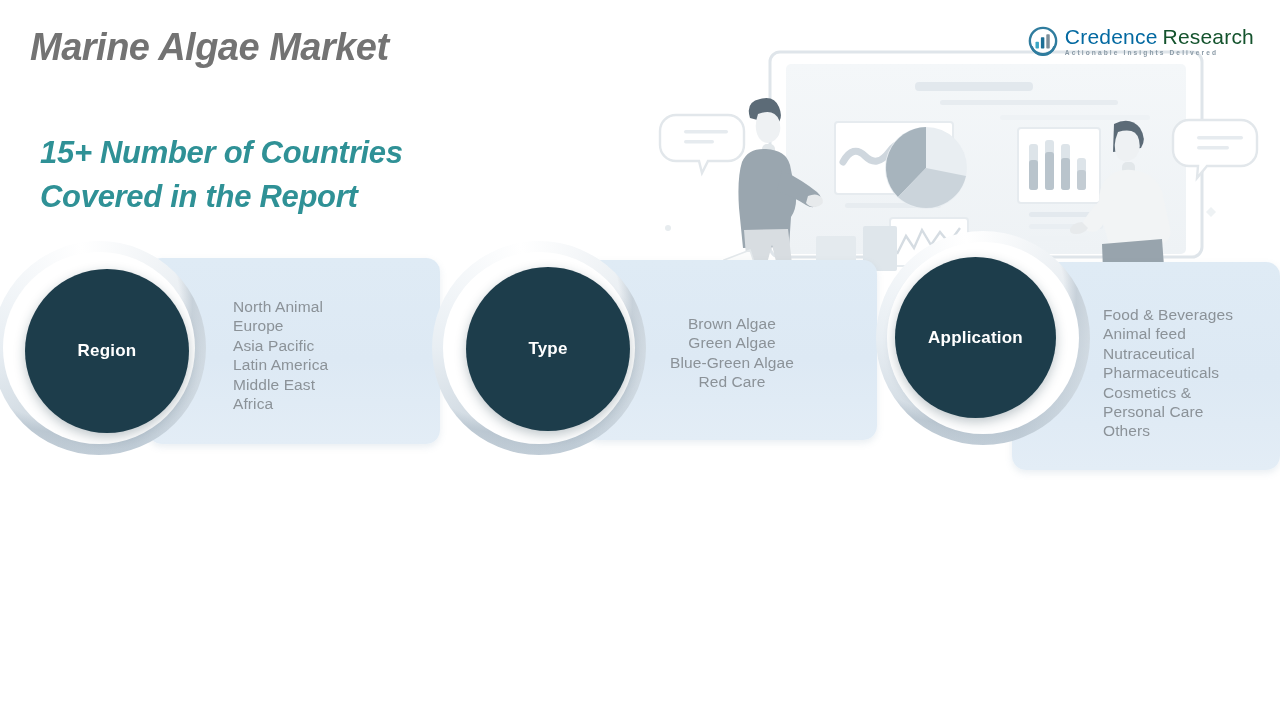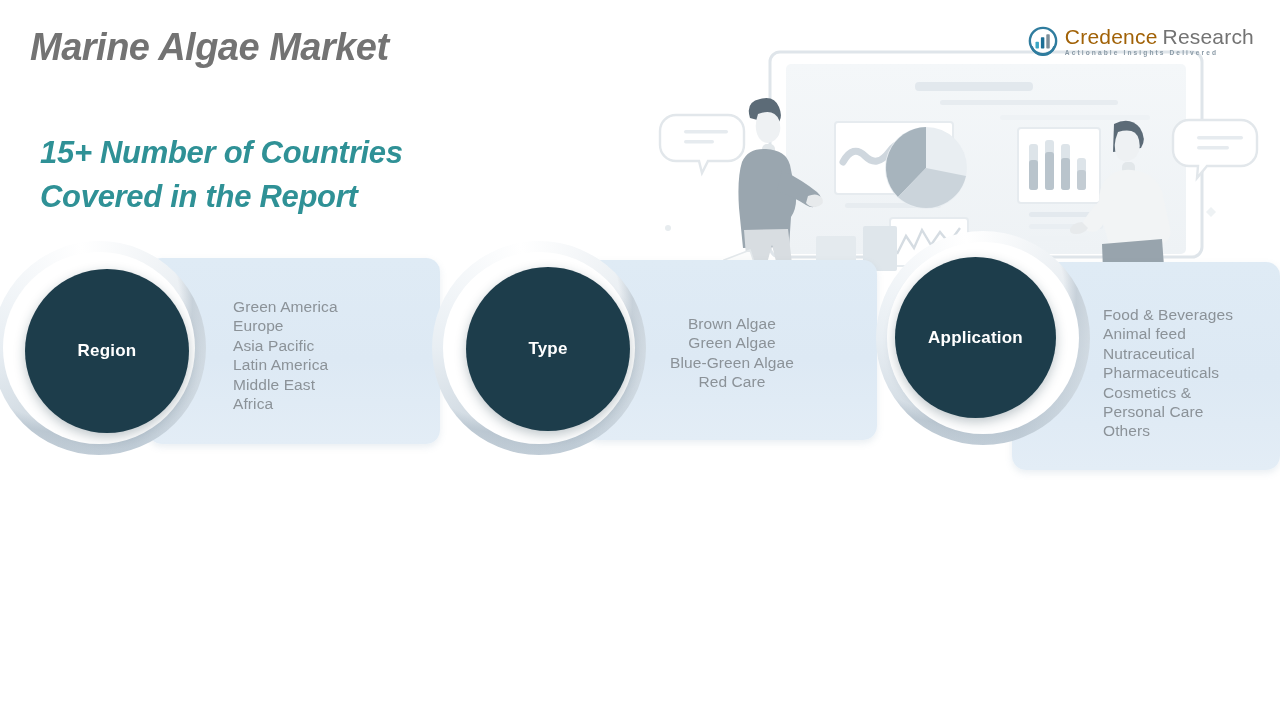--- a/index.html
+++ b/index.html
@@ -12,22 +12,22 @@
   #stage { position:relative; width:1280px; height:720px; background:#fff; }
 
   
   .illus { position:absolute; left:640px; top:40px; width:640px; height:250px; pointer-events:none; }
 
   
   .logo { position:absolute; right:26px; top:26px; display:flex; align-items:center; gap:7px; }
   .logo-mark { width:30px; height:30px; flex:0 0 auto; }
   .logo-txt { display:flex; flex-direction:column; line-height:1; }
   .logo-row1 { font-size:21px; letter-spacing:.2px; white-space:nowrap; }
-  .logo-credence { color:#a16207; font-weight:400; }
-  .logo-research { color:#737373; font-weight:400; margin-left:5px; }
+  .logo-credence { color:#0369a1; font-weight:400; }
+  .logo-research { color:#14532d; font-weight:400; margin-left:5px; }
   .logo-tag {
     margin-top:3px; font-size:6.6px; color:#8a9aa6;
     letter-spacing:2.1px; white-space:nowrap; font-weight:700;
     text-transform:none;
   }
 
   
   .title {
     position:absolute; left:30px; top:26px;
     font-size:38px; font-weight:700; font-style:italic;
@@ -185,21 +185,21 @@
 
   <div class="title">Marine Algae Market</div>
   <div class="subtitle">
     <div>15+ Number of Countries</div>
     <div>Covered in the Report</div>
   </div>
 
   <div class="group">
     <div class="panel" style="left:148px; top:258px; width:292px; height:186px;"></div>
     <div class="panel-list" style="left:233px; top:297px;">
-      <div>Green America</div>
+      <div>North Animal</div>
       <div>Europe</div>
       <div>Asia Pacific</div>
       <div>Latin America</div>
       <div>Middle East</div>
       <div>Africa</div>
     </div>
     <div class="halo" style="left:-8px; top:241px; width:214px; height:214px;"></div>
     <div class="bubble" style="left:25px; top:269px; width:164px; height:164px;">
       <span>Region</span>
     </div>

